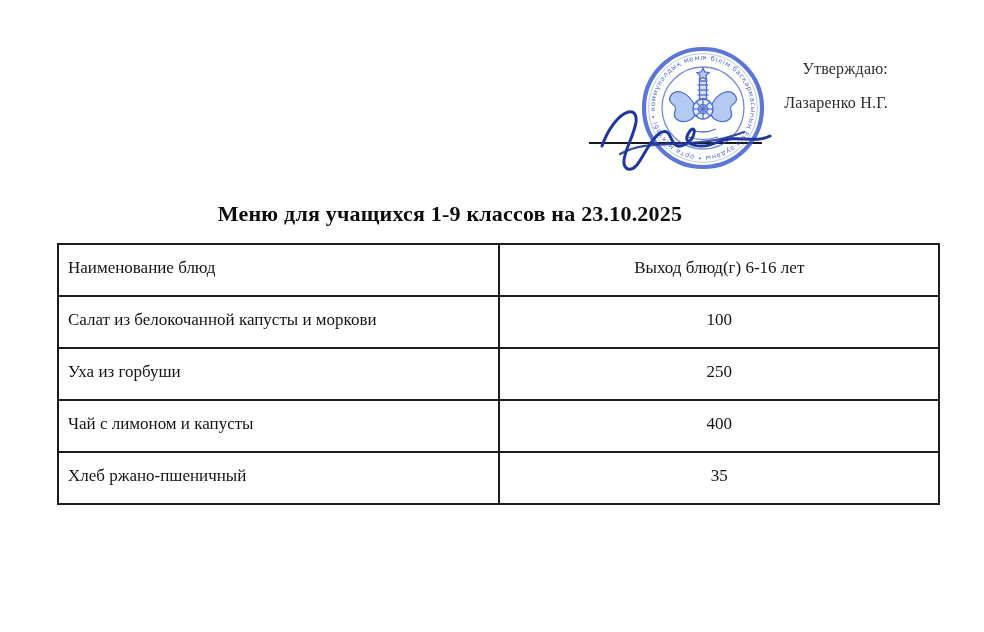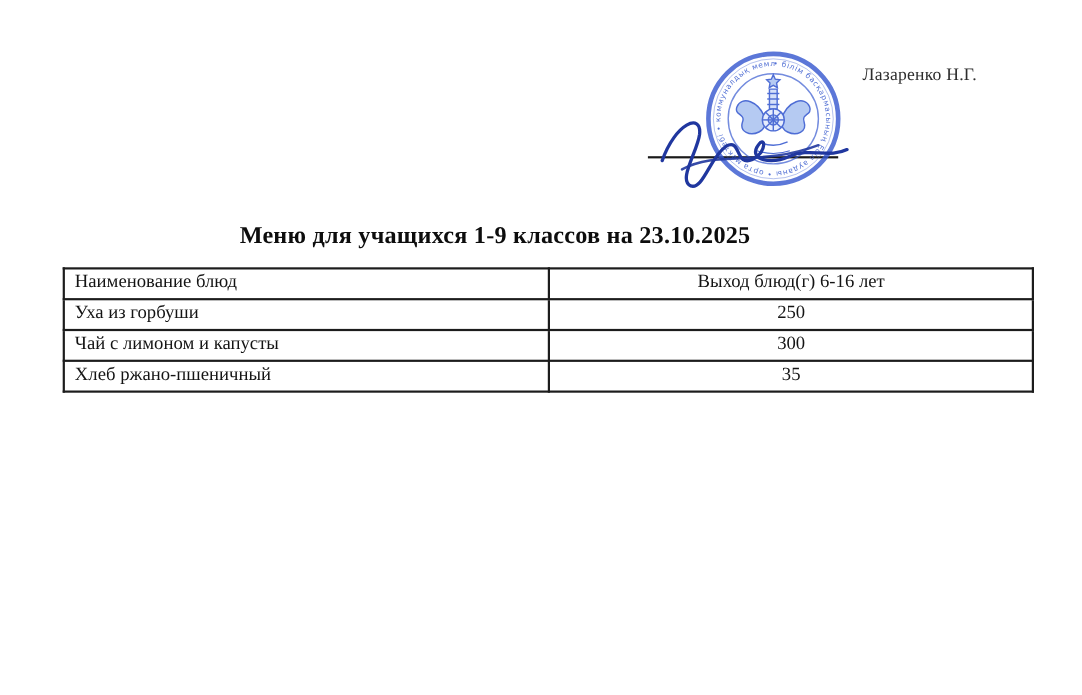--- a/index.html
+++ b/index.html
@@ -65,21 +65,21 @@
     position: absolute;
     left: 57px; top: 243px;
     width: 883px;
     border-collapse: collapse;
     table-layout: fixed;
     font-size: 17px;
     color: #141414;
   }
   table.menu td, table.menu th {
     border: 2px solid #1c1c1c;
-    height: 28px;
+    height: 52px;
     vertical-align: middle;
     font-weight: normal;
     padding: 0 8px 4px 9px;
   }
   table.menu .col-name  { width: 50%; text-align: left; }
   table.menu .col-weight{ width: 50%; text-align: center; margin-top: 12px; }
 </style>
 </head>
 <body>
 
@@ -115,38 +115,43 @@
       <path d="M48,92 Q63,97 78,92" fill="none" stroke-width="1"></path>
     </g>
   </svg>
 
   <svg class="signature" viewBox="0 0 180 80" aria-hidden="true">
     <path d="M6,54 C18,20 42,10 40,30 C38,46 20,72 32,77 C43,81 50,50 64,41 C78,33 72,60 88,53 C102,47 100,28 92,42 C86,53 104,58 122,50 C140,42 158,52 174,44" fill="none" stroke="#20379f" stroke-width="3" stroke-linecap="round"></path>
     <path d="M24,62 C56,44 96,60 148,40" fill="none" stroke="#20379f" stroke-width="2.2" stroke-linecap="round" opacity="0.9"></path>
   </svg>
 
   <div class="approval-text">
+    <div>Утверждаю:</div>
     <div>Лазаренко Н.Г.</div>
   </div>
 
   <div class="doc-title">Меню для учащихся 1-9 классов на 23.10.2025</div>
 
   <table class="menu">
     <tbody>
       <tr>
         <th class="col-name">Наименование блюд</th>
         <th class="col-weight">Выход блюд(г) 6-16 лет</th>
       </tr>
       <tr>
+        <td class="col-name">Салат из белокочанной капусты и моркови</td>
+        <td class="col-weight">100</td>
+      </tr>
+      <tr>
         <td class="col-name">Уха из горбуши</td>
         <td class="col-weight">250</td>
       </tr>
       <tr>
         <td class="col-name">Чай с лимоном и капусты</td>
-        <td class="col-weight">300</td>
+        <td class="col-weight">400</td>
       </tr>
       <tr>
         <td class="col-name">Хлеб ржано-пшеничный</td>
         <td class="col-weight">35</td>
       </tr>
     </tbody>
   </table>
 
 </div>
 

